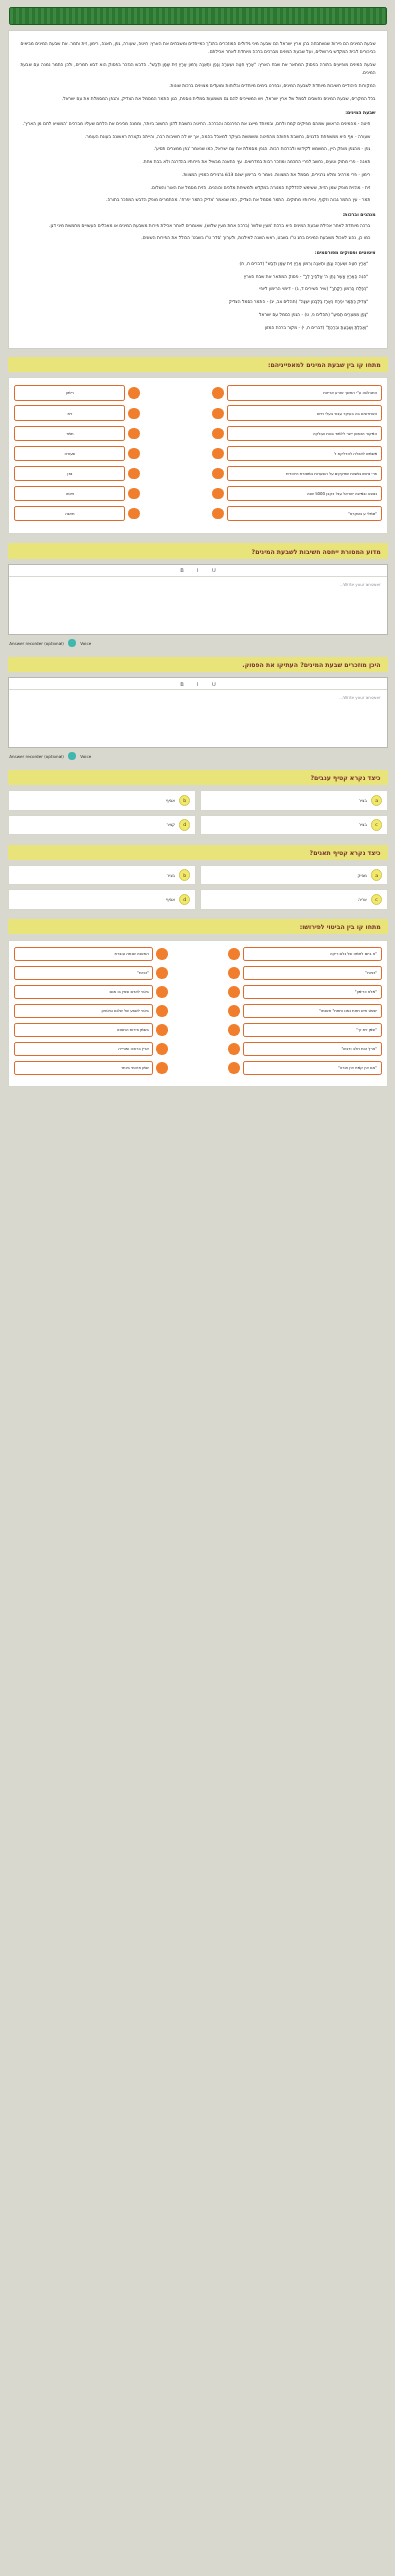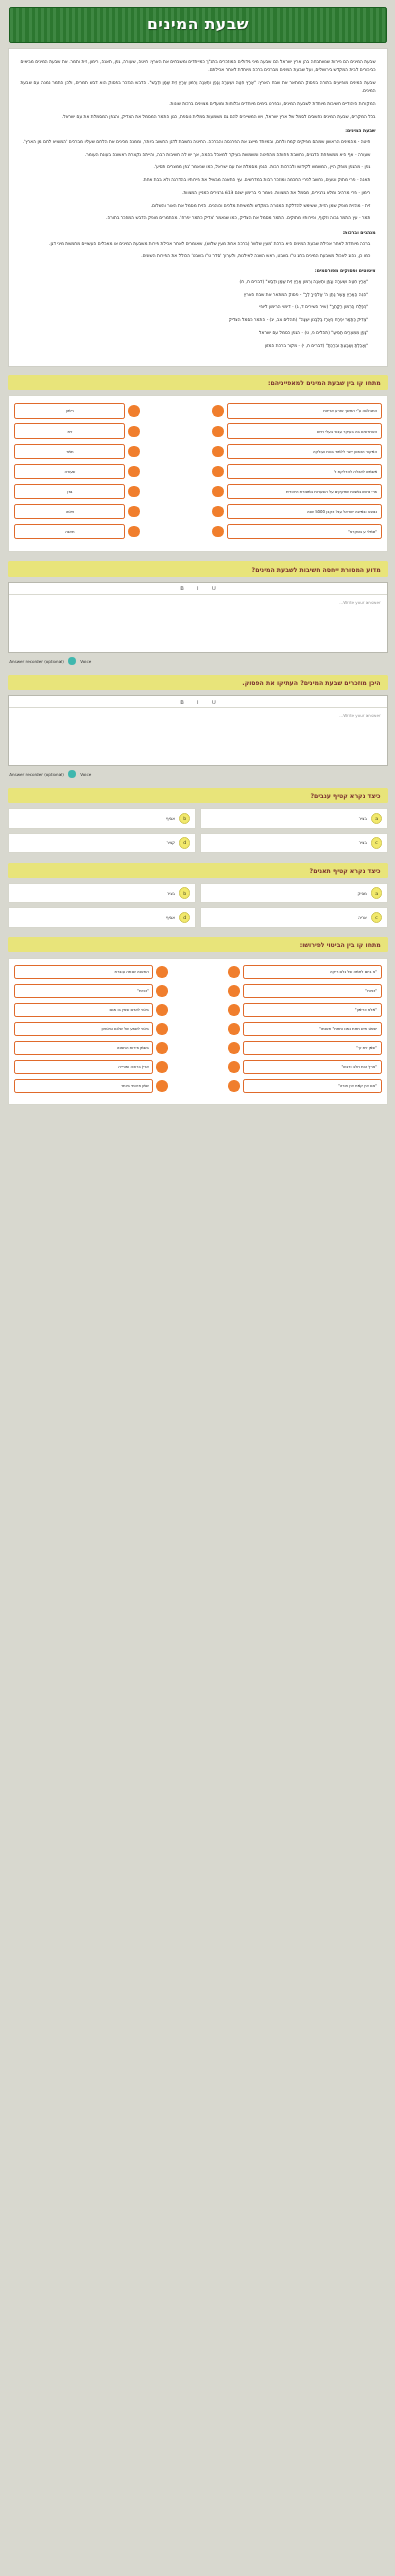--- a/index.html
+++ b/index.html
@@ -193,21 +193,20 @@
   }
 </style>
 </head>
 <body>
 
 <div class="page">
 
   <div class="banner-wrap">
     <div class="banner">
       <div class="stripes"></div>
-      <h1>שבעת המינים</h1>
     </div>
   </div>
 
   <div class="sheet">
     <p>שבעת המינים הם פירות שנשתבחה בהן ארץ ישראל הם שבעה מיני גידולים המוזכרים בתנ"ך כמייחדים ומשבחים את הארץ: חיטה, שעורה, גפן, תאנה, רימון, זית ותמר. את שבעת המינים מביאים כביכורים לבית המקדש בירושלים, ועל שבעת המינים מברכים ברכה מיוחדת לאחר אכילתם.</p>
     <p>שבעת המינים מופיעים בתורה בפסוק המתאר את שבח הארץ: "אֶרֶץ חִטָּה וּשְׂעֹרָה וְגֶפֶן וּתְאֵנָה וְרִמּוֹן אֶרֶץ זֵית שֶׁמֶן וּדְבָשׁ". הדבש הנזכר בפסוק הוא דבש תמרים, ולכן התמר נמנה עם שבעת המינים.</p>
     <p>המקורות היהודיים חשיבות מיוחדת לשבעת המינים, ובפרט בימים מיוחדים ובלוחות ומועדים מצוינים ברכות שונות.</p>
     <p>בכל המקרים, שבעת המינים נחשבים לסמל של ארץ ישראל, ויש המשייכים להם גם משמעות סמלית נוספת, כגון התמר המסמל את הצדיק, והגפן המסמלת את עם ישראל.</p>
 
     <div class="h">שבעת המינים:</div>

